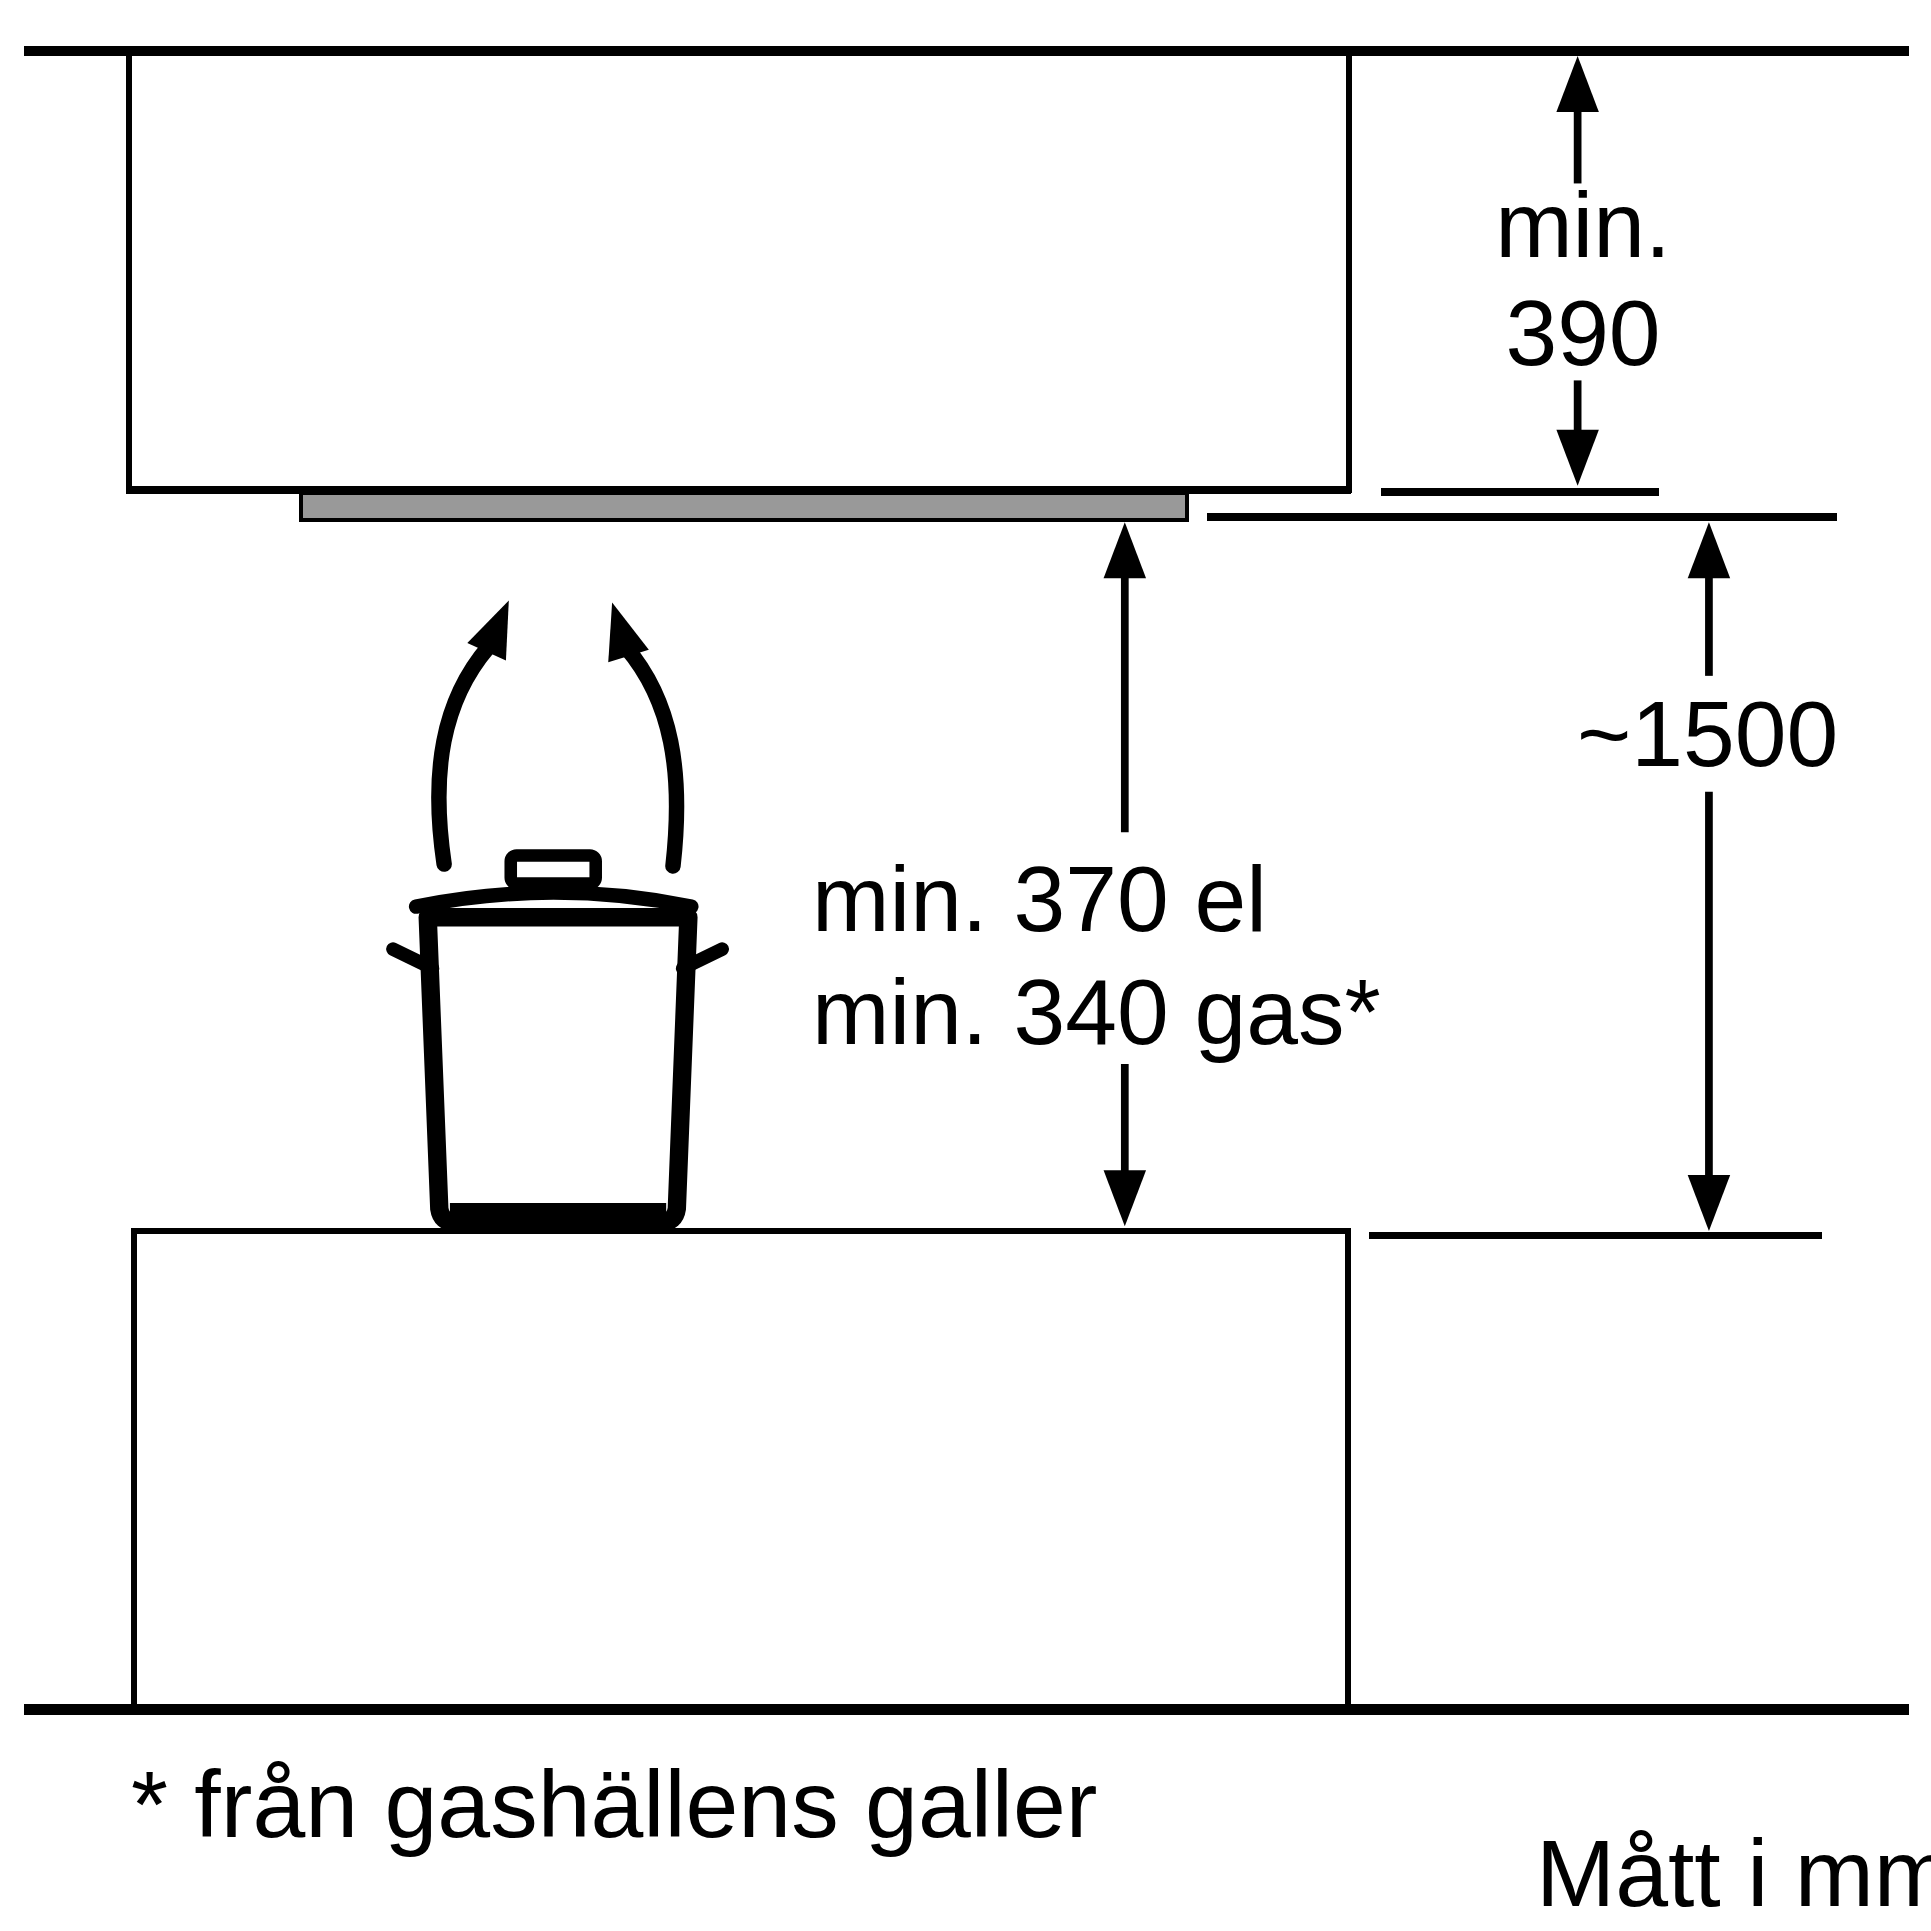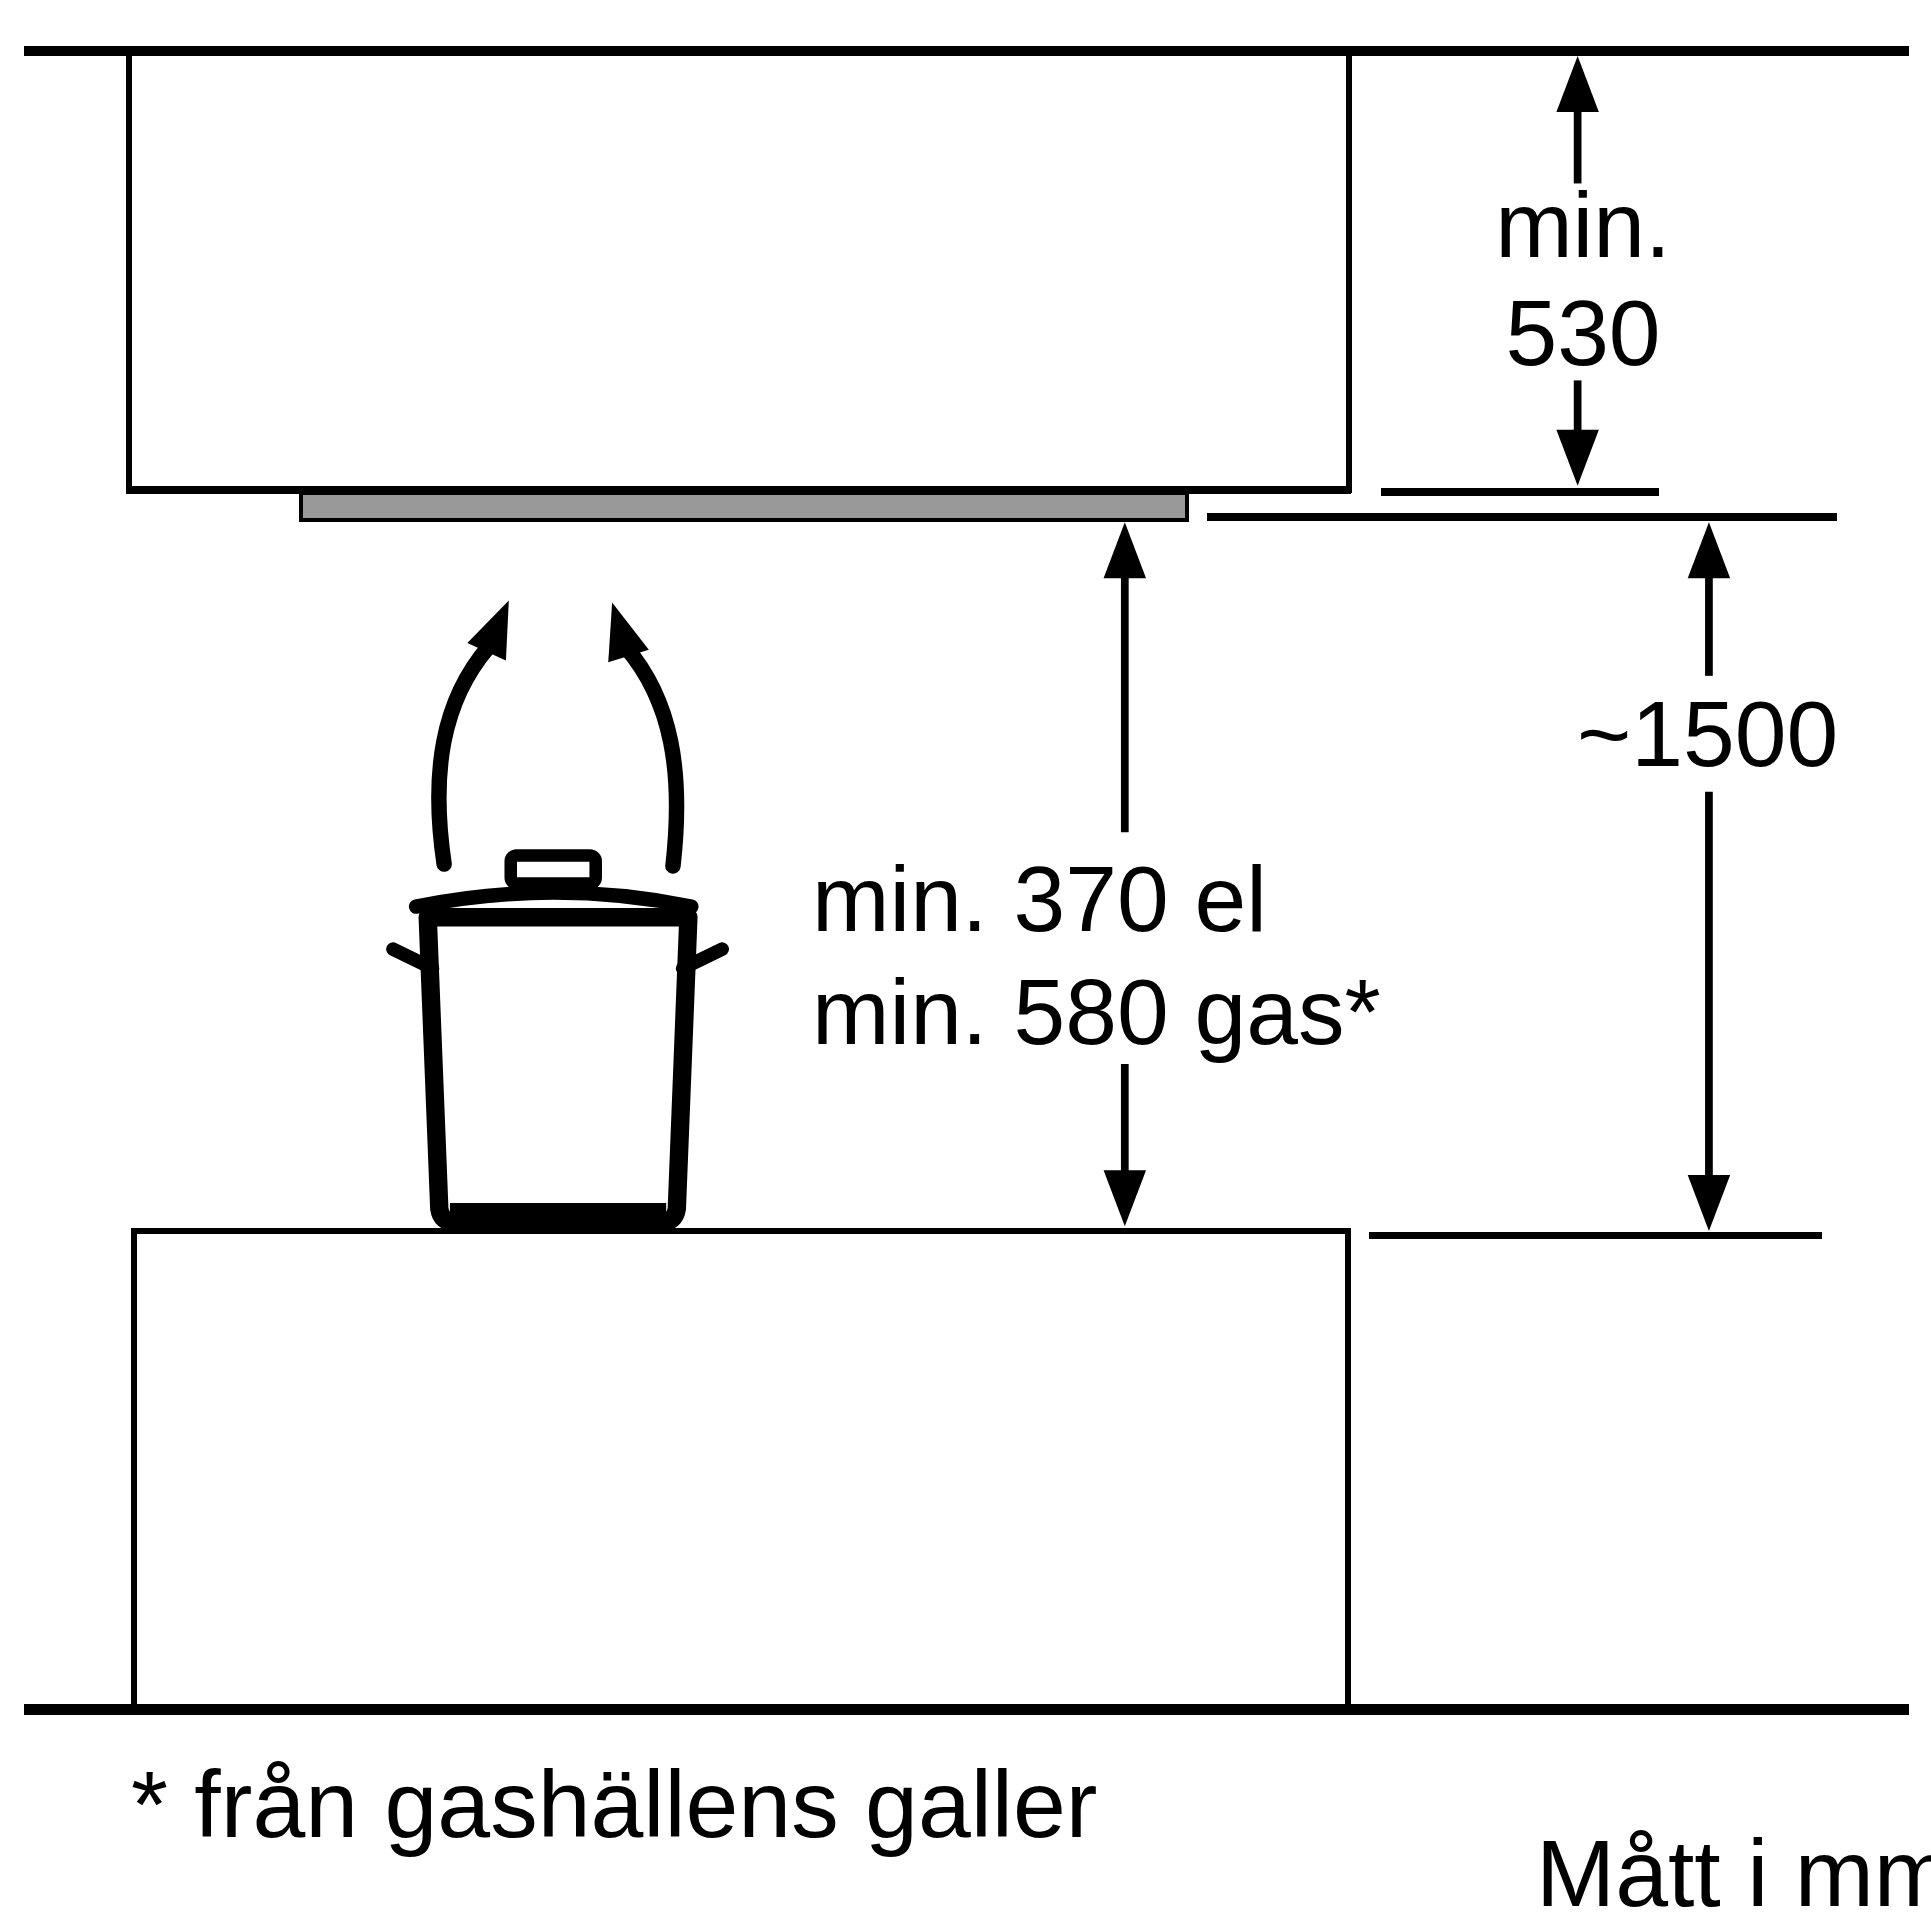--- a/index.html
+++ b/index.html
@@ -97,27 +97,27 @@
     <g>
       <polygon points="1165,541 1143,599 1187,599" fill="#000"></polygon>
       <line x1="1165" y1="594" x2="1165" y2="862" stroke="#000" stroke-width="8"></line>
       <line x1="1165" y1="1102" x2="1165" y2="1217" stroke="#000" stroke-width="8"></line>
       <polygon points="1165,1270 1143,1212 1187,1212" fill="#000"></polygon>
     </g>
   </svg>
 
   <div class="dimtext dim290">
     <div>min.</div>
-    <div>530</div>
+    <div>390</div>
   </div>
 
   <div class="dimtext dim1500">~1500</div>
 
   <div class="dimtext dim550">
     <div>min. 370 el</div>
-    <div>min. 580 gas*</div>
+    <div>min. 340 gas*</div>
   </div>
 
   <div class="footnote">* från gashällens galler</div>
   <div class="units">Mått i mm</div>
 
 </div>
 
 
 </body></html>

